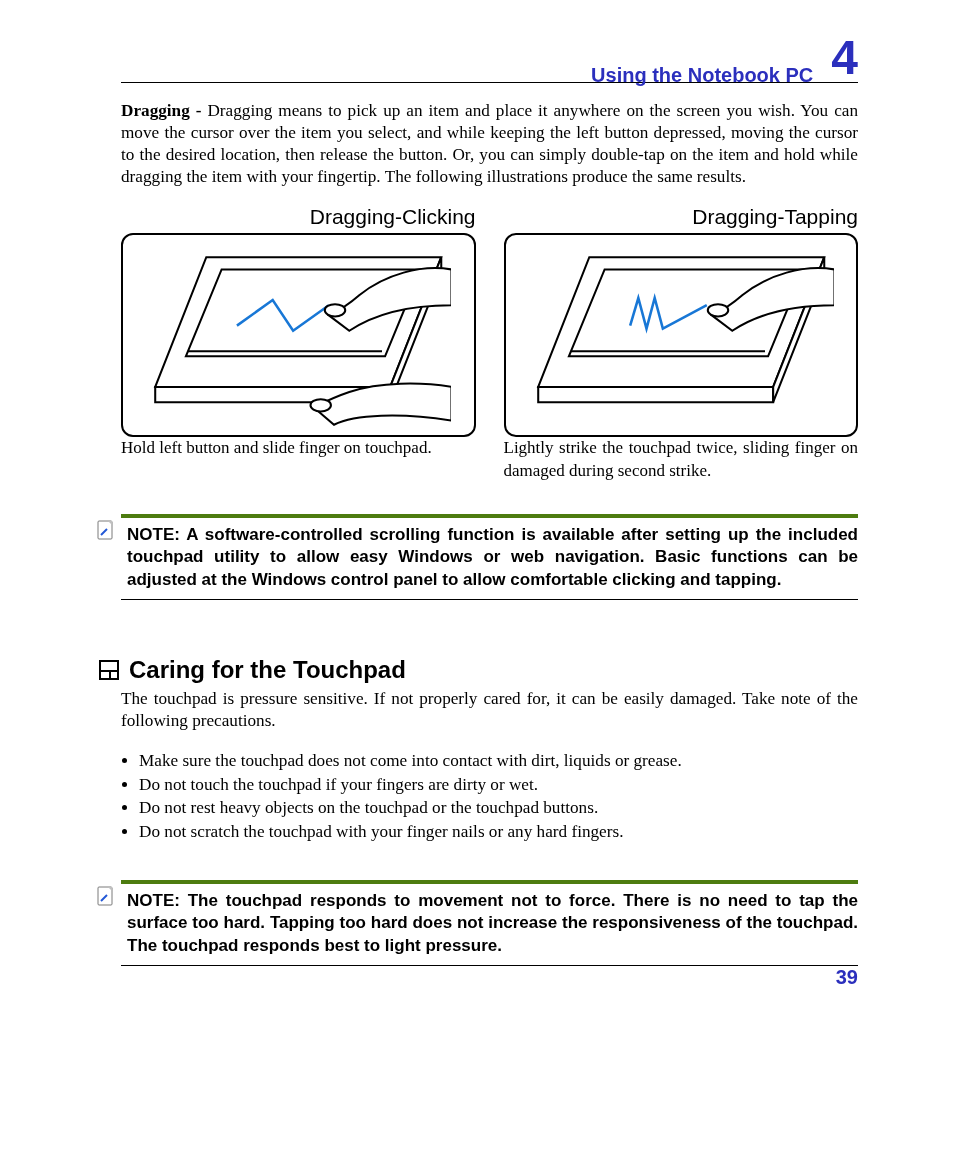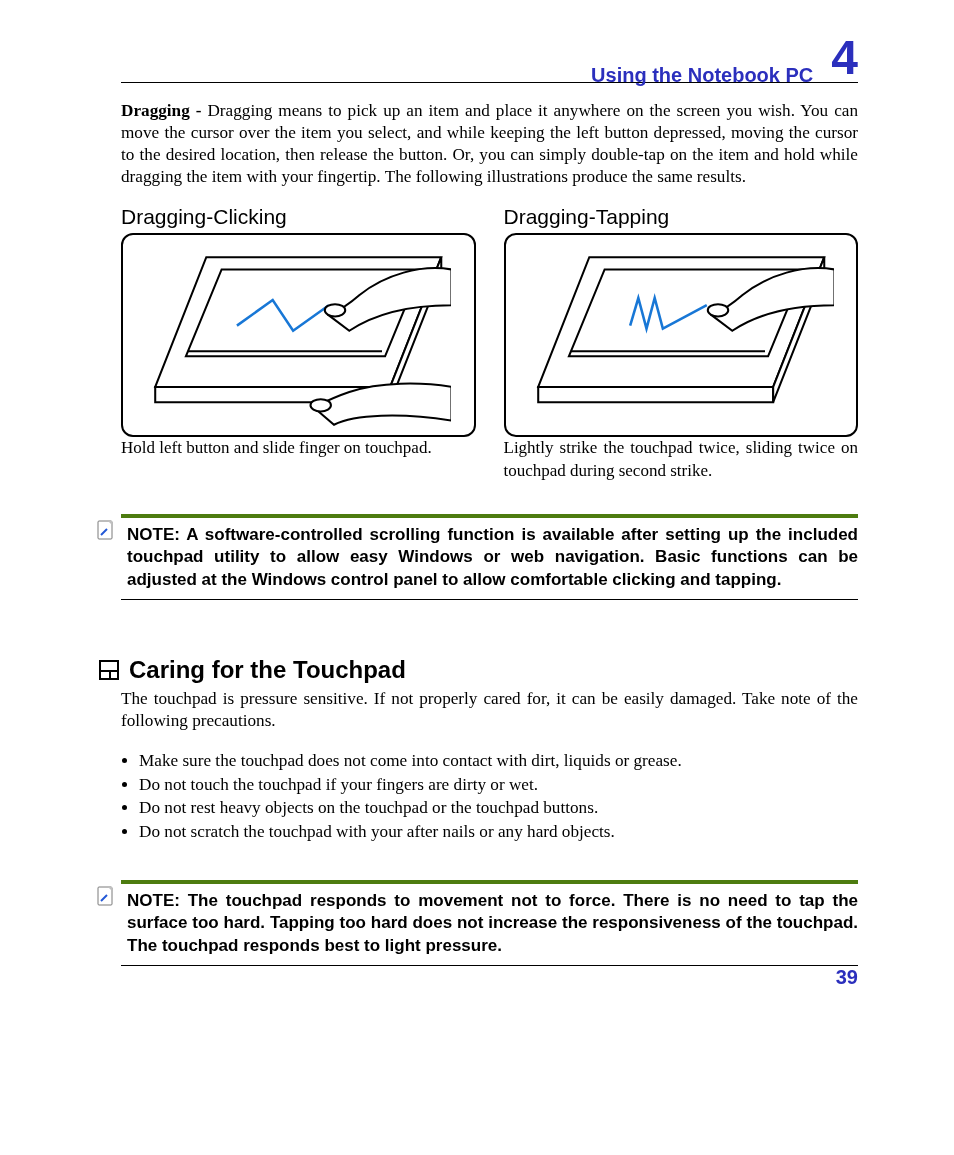--- a/index.html
+++ b/index.html
@@ -42,21 +42,21 @@
   .para b{font-weight:bold;}
   
   .figs{
     display:flex;gap:28px;
     margin-top:14px;
   }
   .fig{flex:1;}
   .fig-title{
     font-family:Arial, Helvetica, sans-serif;
     font-size:21px;
-    text-align:left;
+    text-align:right;
     margin-bottom:4px;
   }
   .fig-box{
     border:2.5px solid #000;
     border-radius:12px;
     height:200px;
     position:relative;
     overflow:hidden;
     background:#fff;
   }
@@ -163,21 +163,21 @@
             <polygon points="240,135 290,8 290,23 240,150" fill="#fff" stroke="#000" stroke-width="2"></polygon>
             <polygon points="40,105 75,20 270,20 235,105" fill="none" stroke="#000" stroke-width="2"></polygon>
             <line x1="42" y1="100" x2="232" y2="100" stroke="#000" stroke-width="2"></line>
 
             <polyline points="100,75 108,48 116,78 124,48 132,78 175,55" fill="none" stroke="#1877d6" stroke-width="2.5"></polyline>
 
             <path d="M300,20 C270,15 235,25 210,45 C195,58 180,65 180,65 L200,80 C215,70 245,55 300,55 Z" fill="#fff" stroke="#000" stroke-width="2"></path>
             <ellipse cx="186" cy="60" rx="10" ry="6" fill="#fff" stroke="#000" stroke-width="2"></ellipse>
           </svg>
         </div>
-        <div class="fig-cap">Lightly strike the touchpad twice, sliding twice on touchpad during second strike.</div>
+        <div class="fig-cap">Lightly strike the touchpad twice, sliding finger on damaged during second strike.</div>
       </div>
     </div>
 
     <div class="note-wrap">
       <svg class="note-icon" viewBox="0 0 16 20">
         <rect x="1" y="1" width="14" height="18" rx="1" fill="#fff" stroke="#7a7a7a" stroke-width="1"></rect>
         <polygon points="11,1 15,1 15,5" fill="#c0c0c0"></polygon>
         <path d="M4,15 L10,9" stroke="#2358d6" stroke-width="2"></path>
       </svg>
       <div class="note">NOTE: A software-controlled scrolling function is available after setting up the included touchpad utility to allow easy Windows or web navigation. Basic functions can be adjusted at the Windows control panel to allow comfortable clicking and tapping.</div>
@@ -185,21 +185,21 @@
 
     <div class="sect-row">
       <span class="sect-icon"></span>
       <span class="sect-h">Caring for the Touchpad</span>
     </div>
     <p class="sect-p">The touchpad is pressure sensitive. If not properly cared for, it can be easily damaged. Take note of the following precautions.</p>
     <ul class="prec">
       <li>Make sure the touchpad does not come into contact with dirt, liquids or grease.</li>
       <li>Do not touch the touchpad if your fingers are dirty or wet.</li>
       <li>Do not rest heavy objects on the touchpad or the touchpad buttons.</li>
-      <li>Do not scratch the touchpad with your after nails or any hard objects.</li>
+      <li>Do not scratch the touchpad with your finger nails or any hard fingers.</li>
     </ul>
 
     <div class="note-wrap second">
       <svg class="note-icon" viewBox="0 0 16 20">
         <rect x="1" y="1" width="14" height="18" rx="1" fill="#fff" stroke="#7a7a7a" stroke-width="1"></rect>
         <polygon points="11,1 15,1 15,5" fill="#c0c0c0"></polygon>
         <path d="M4,15 L10,9" stroke="#2358d6" stroke-width="2"></path>
       </svg>
       <div class="note">NOTE:  The touchpad responds to movement not to force. There is no need to tap the surface too hard. Tapping too hard does not increase the responsiveness of the touchpad. The touchpad responds best to light pressure.</div>
     </div>

